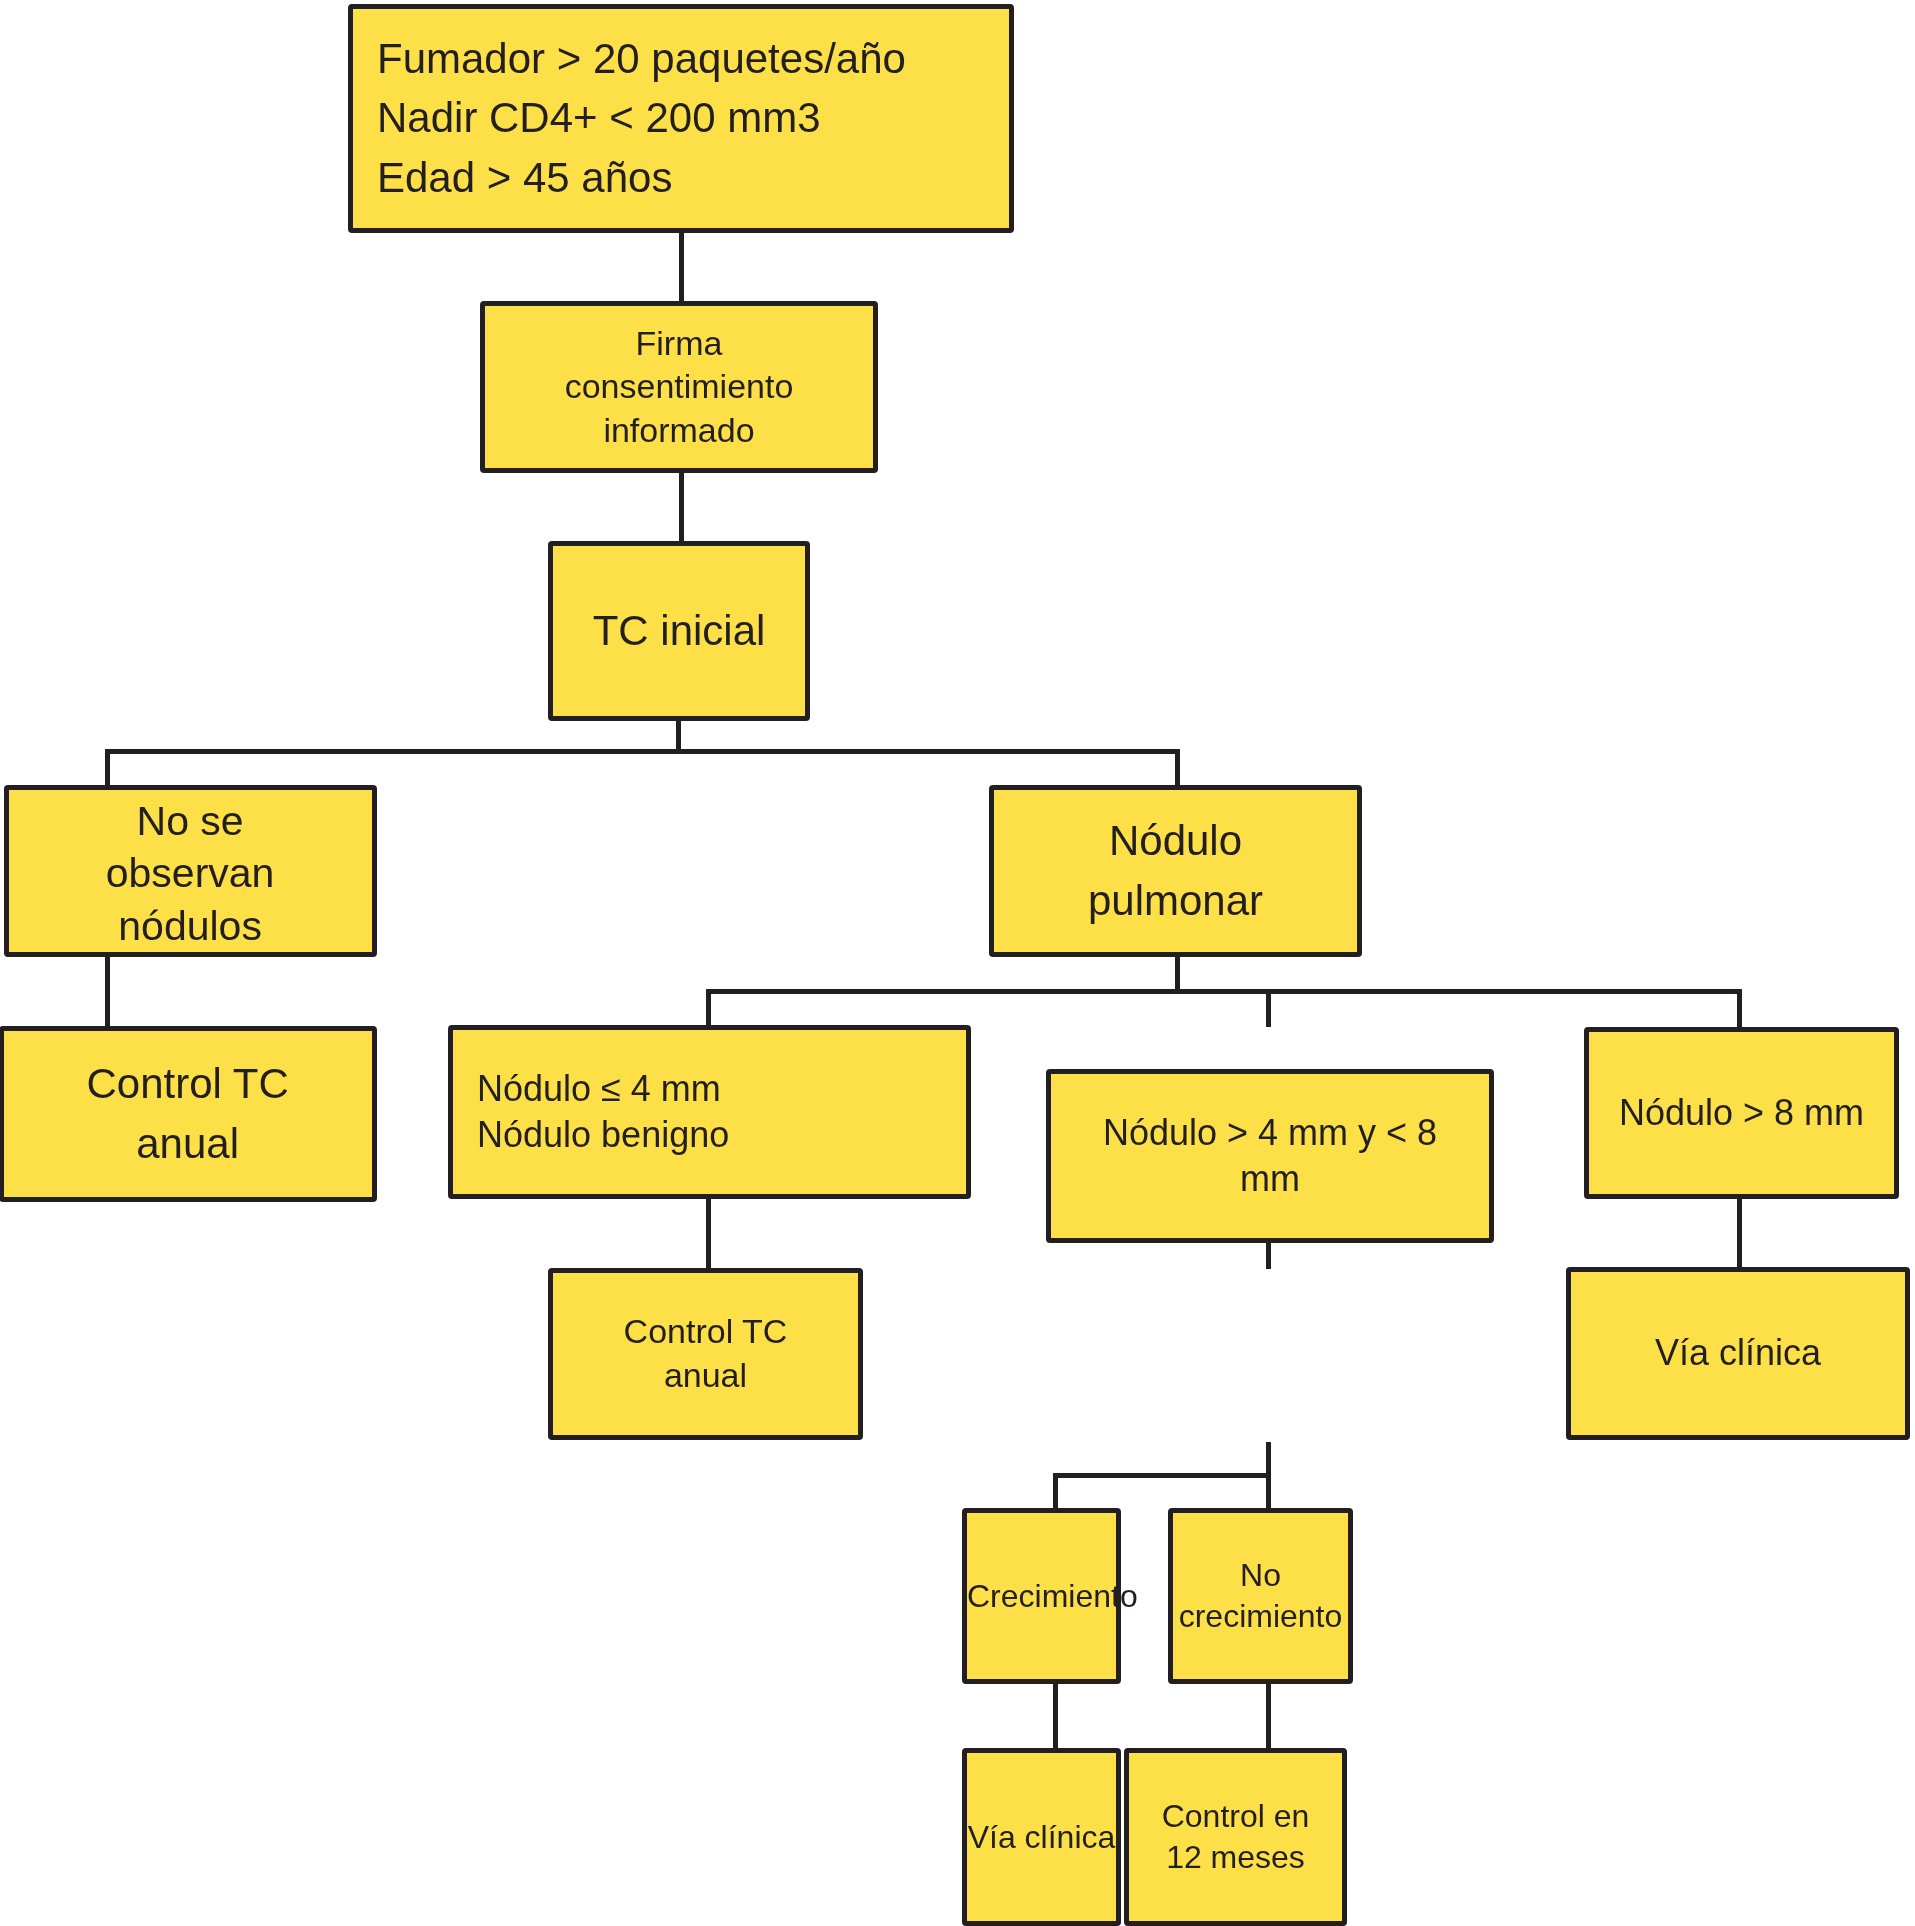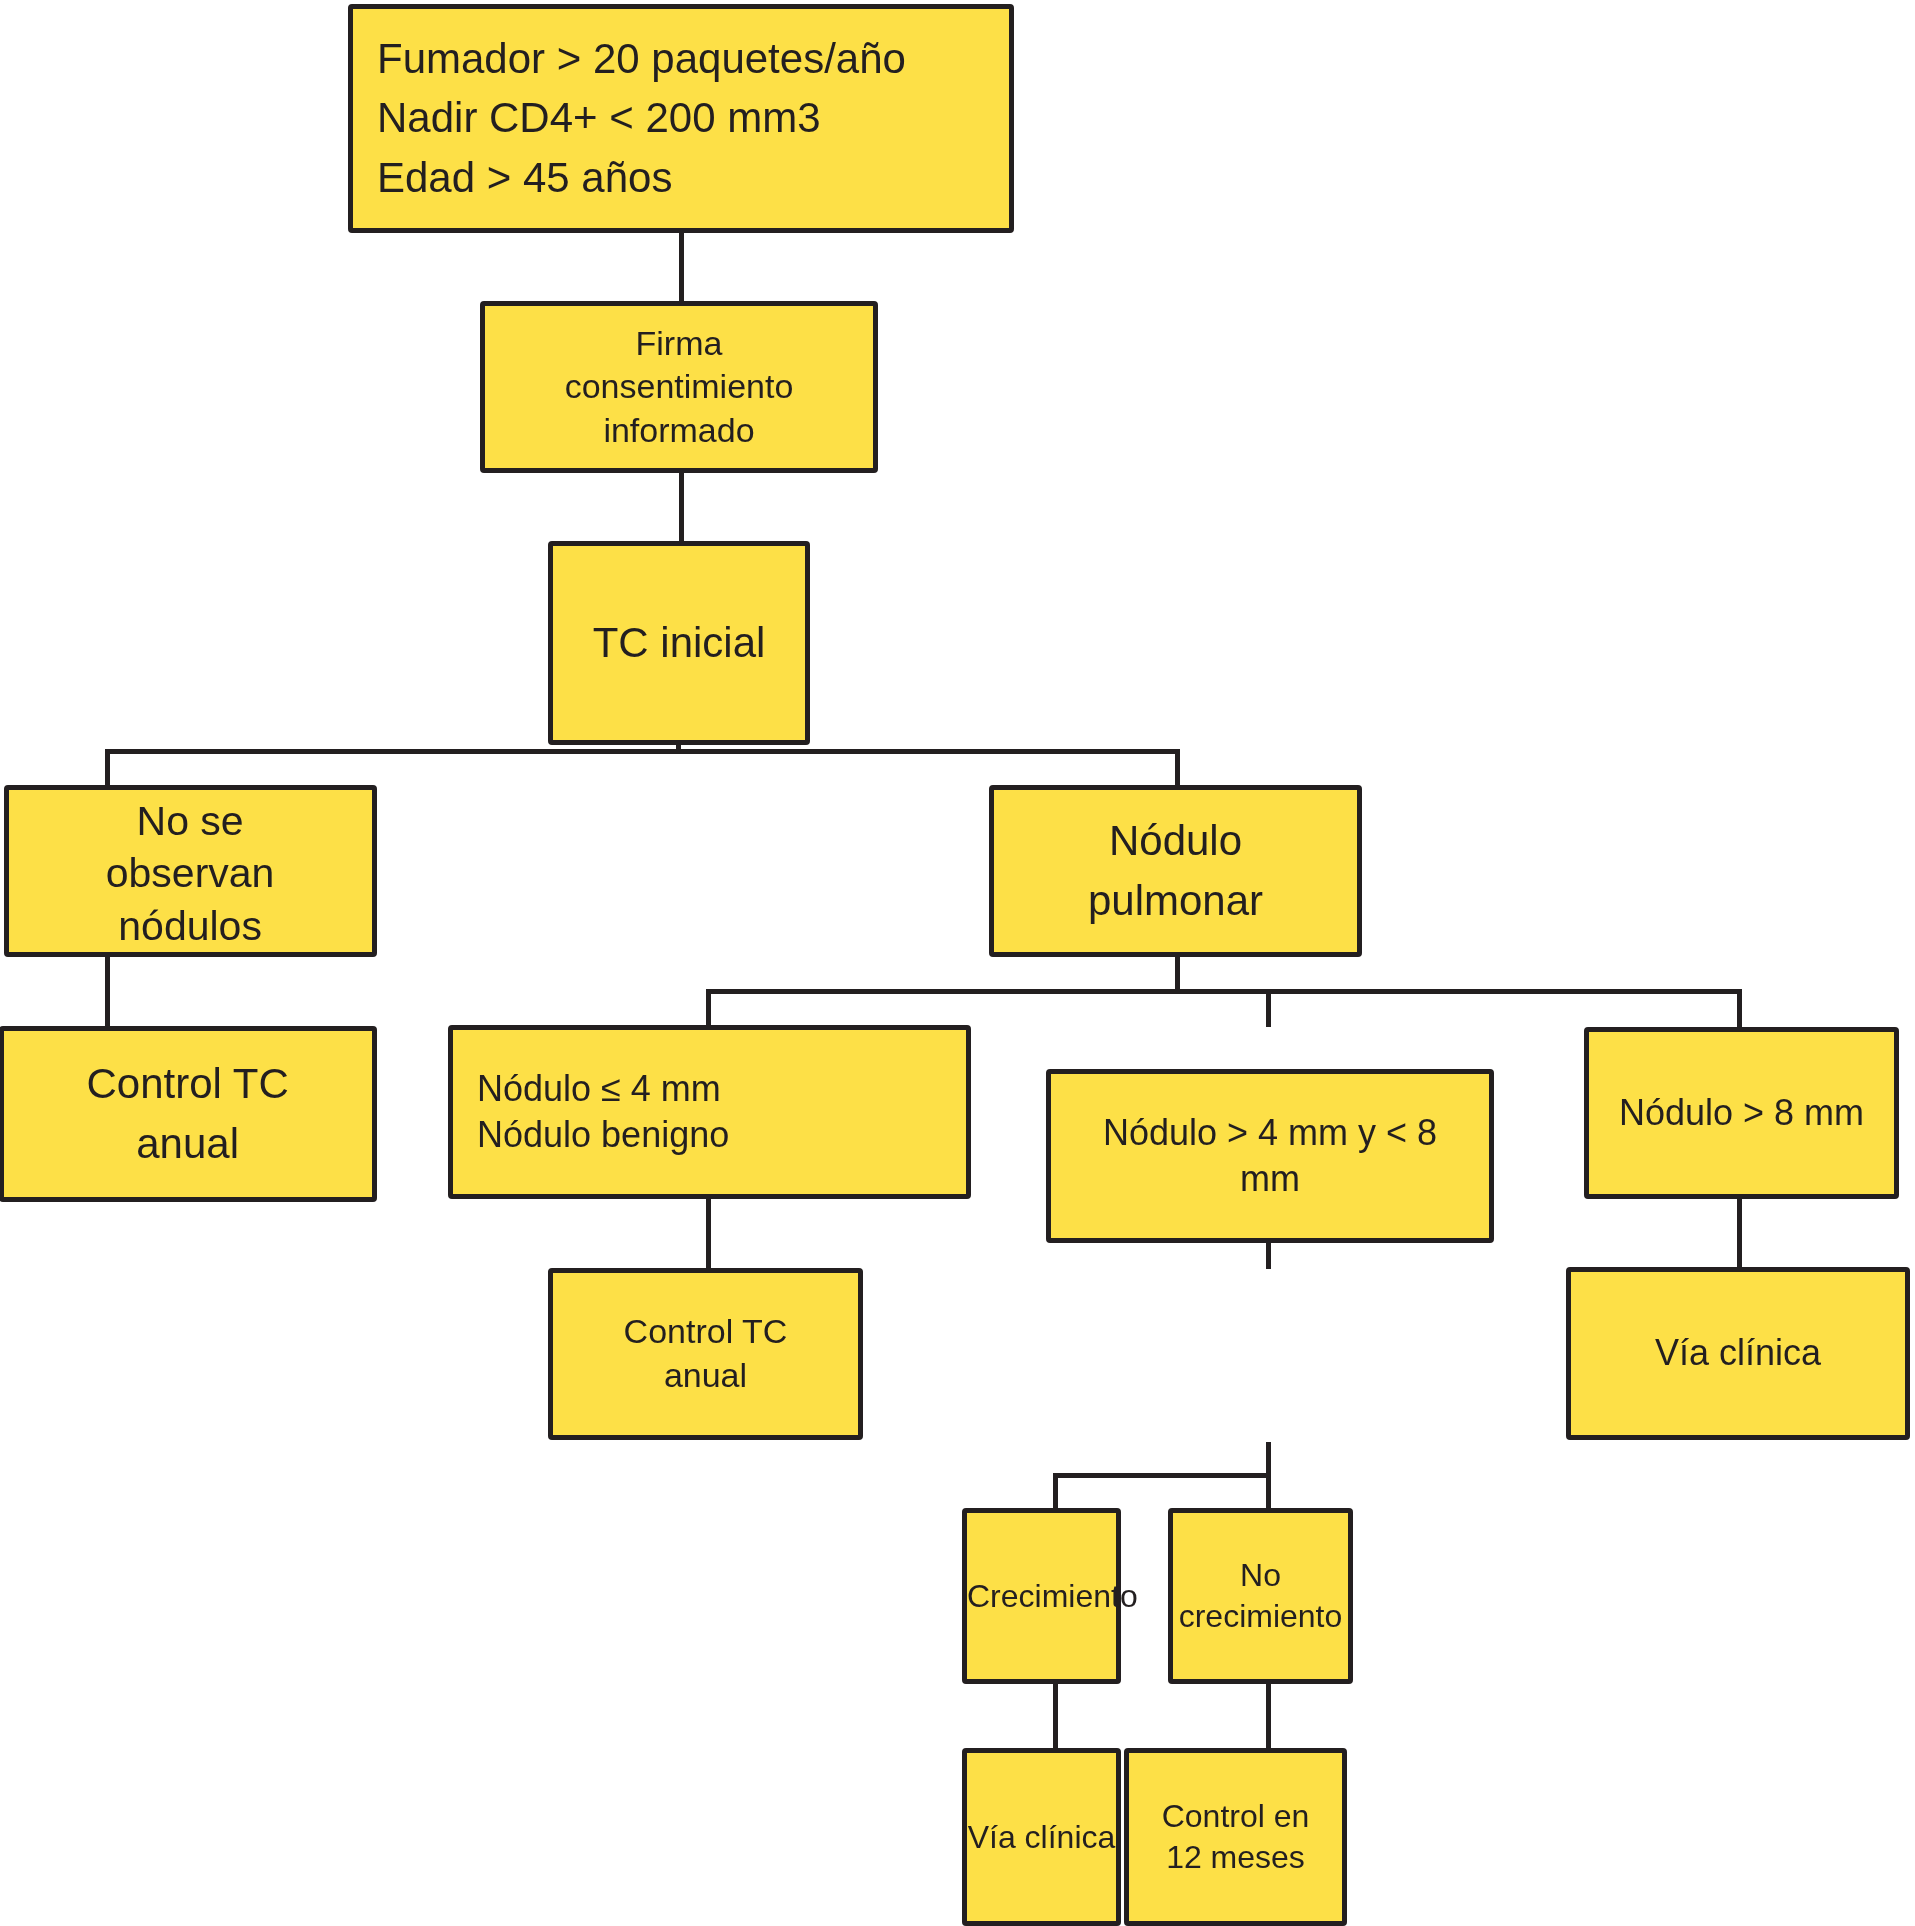--- a/index.html
+++ b/index.html
@@ -93,21 +93,21 @@
 Nadir CD4+ &lt; 200 mm3
 Edad &gt; 45 años</span>
   </div>
 
   <div class="node align-center fs-sm" style="left:480px; top:301px; width:398px; height:172px;">
     <span class="txt">Firma
 consentimiento
 informado</span>
   </div>
 
-  <div class="node align-center fs-xl" style="left:548px; top:541px; width:262px; height:204px;">
+  <div class="node align-center fs-xl" style="left:548px; top:541px; width:262px; height:180px;">
     <span class="txt">TC inicial</span>
   </div>
 
   <div class="node align-center fs-lg" style="left:3.6px; top:785px; width:373px; height:172px;justify-content:flex-end;">
     <span class="txt">No se
 observan
 nódulos</span>
   </div>
 
   <div class="node align-center fs-xl" style="left:989px; top:785px; width:373px; height:172px;">

